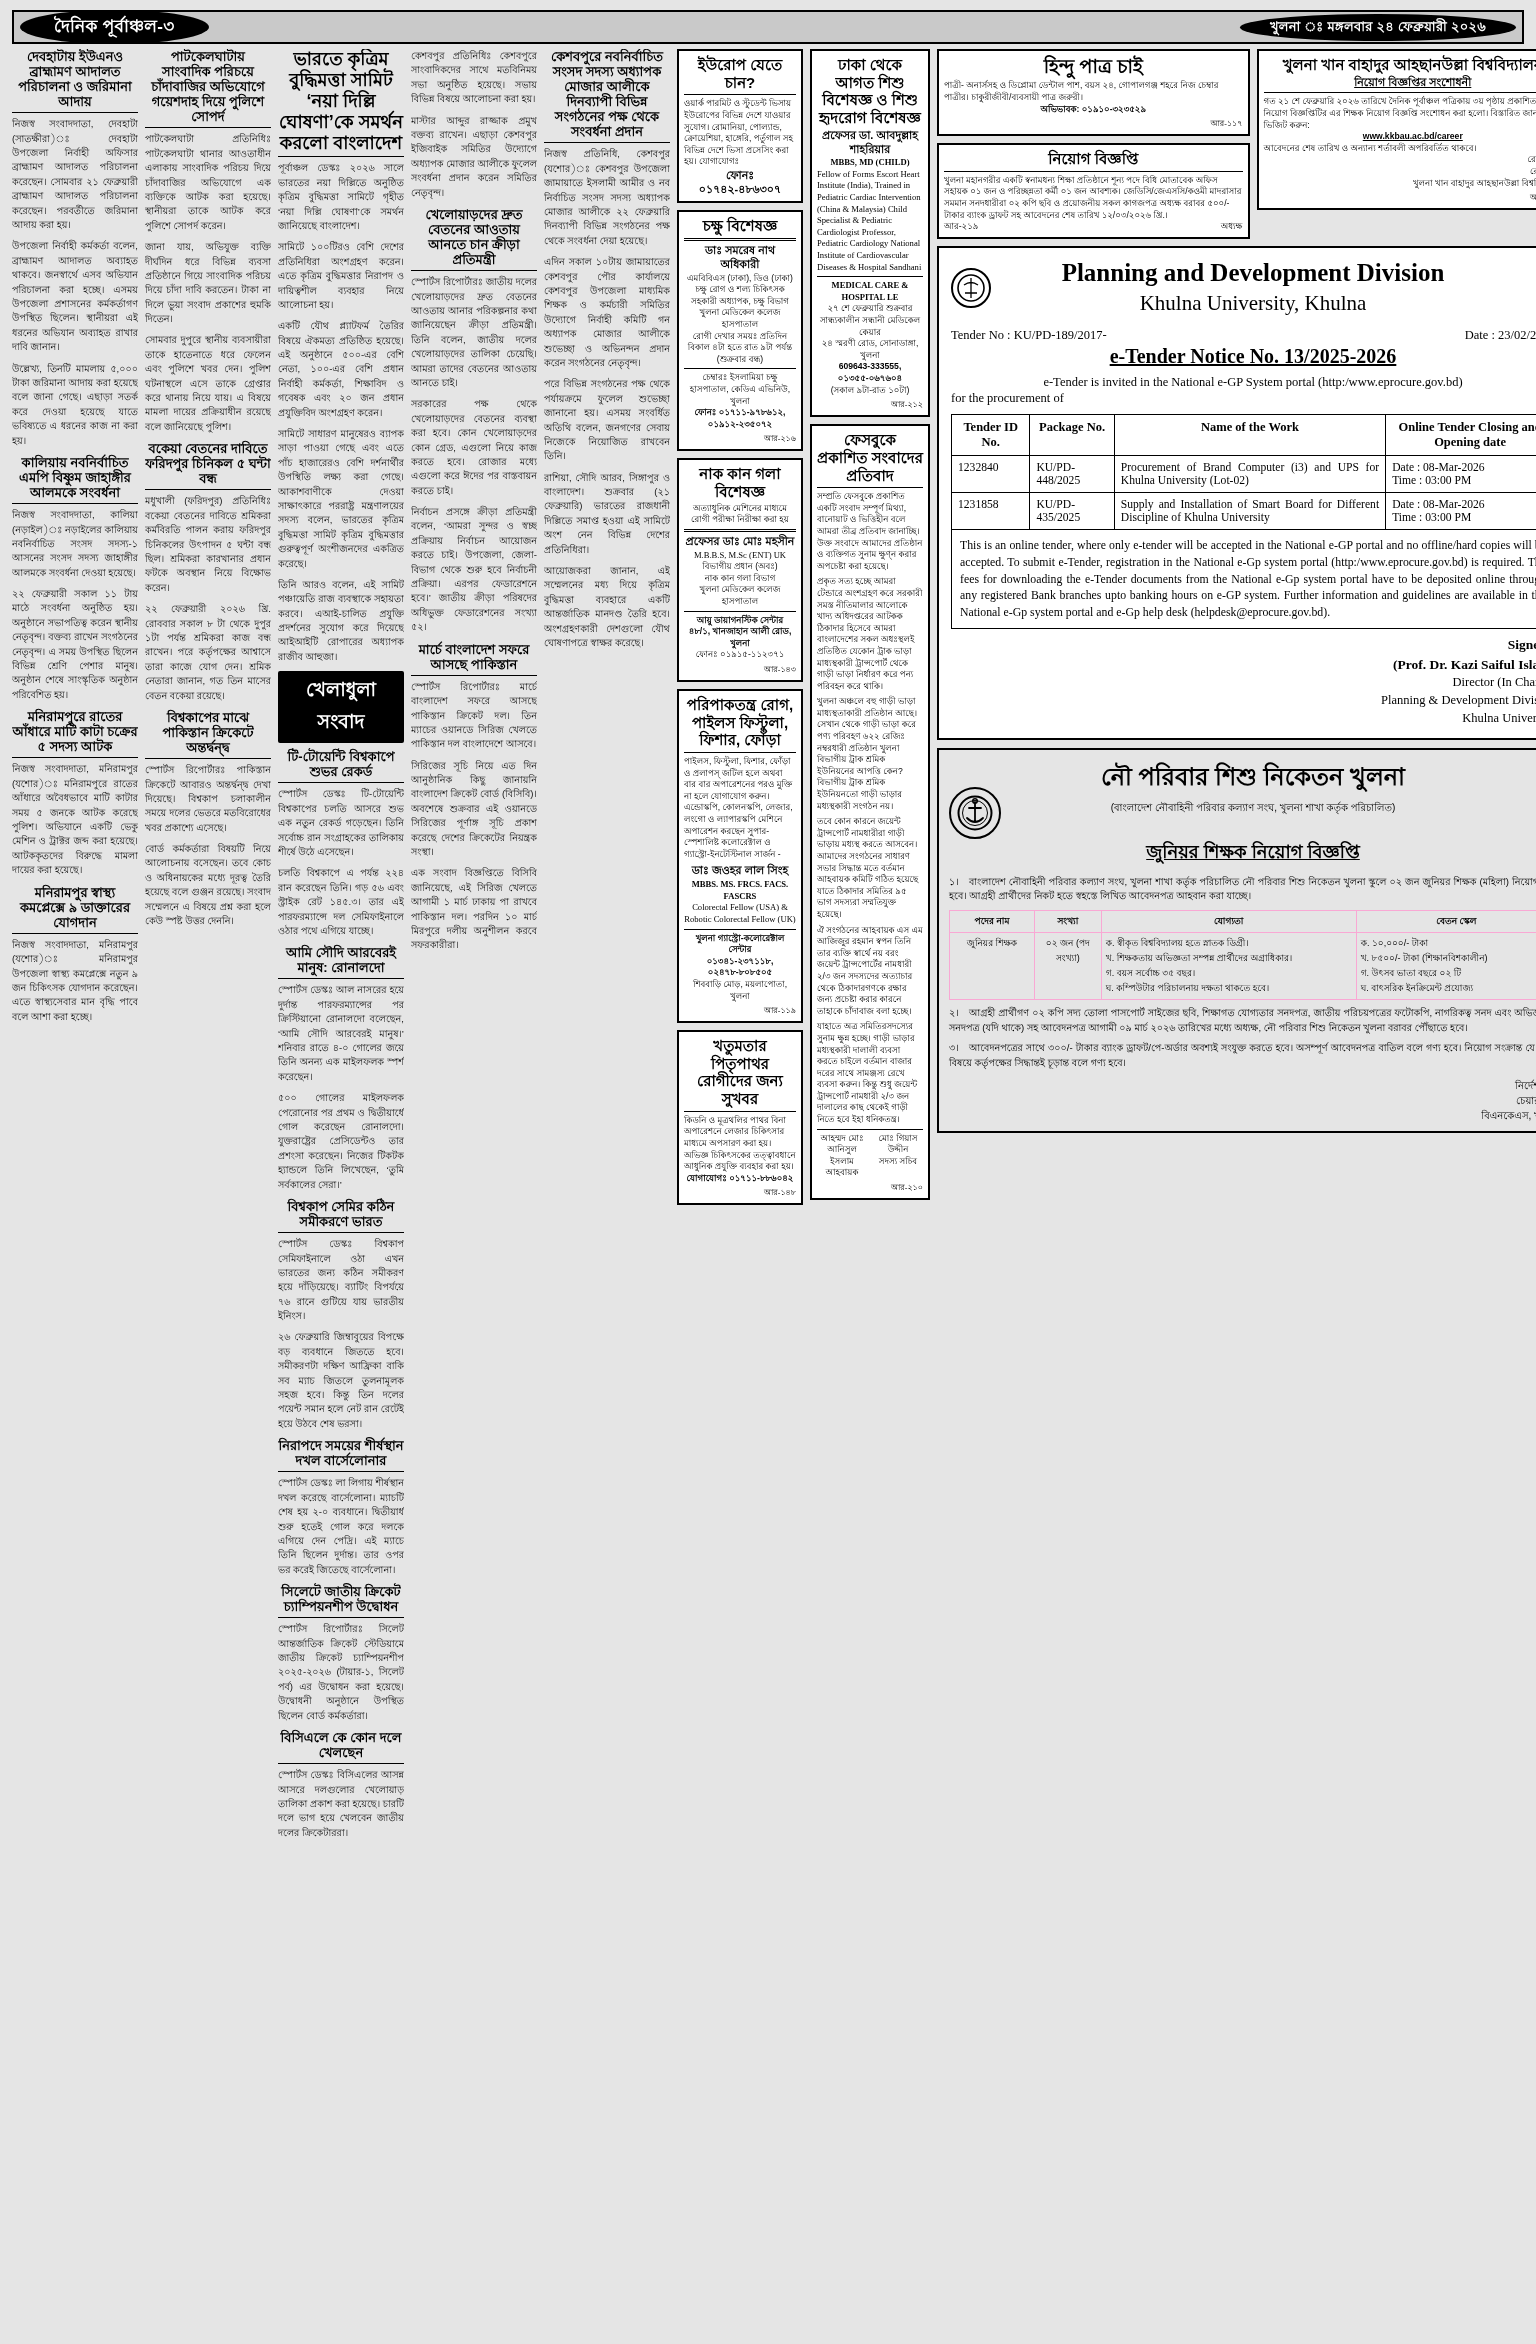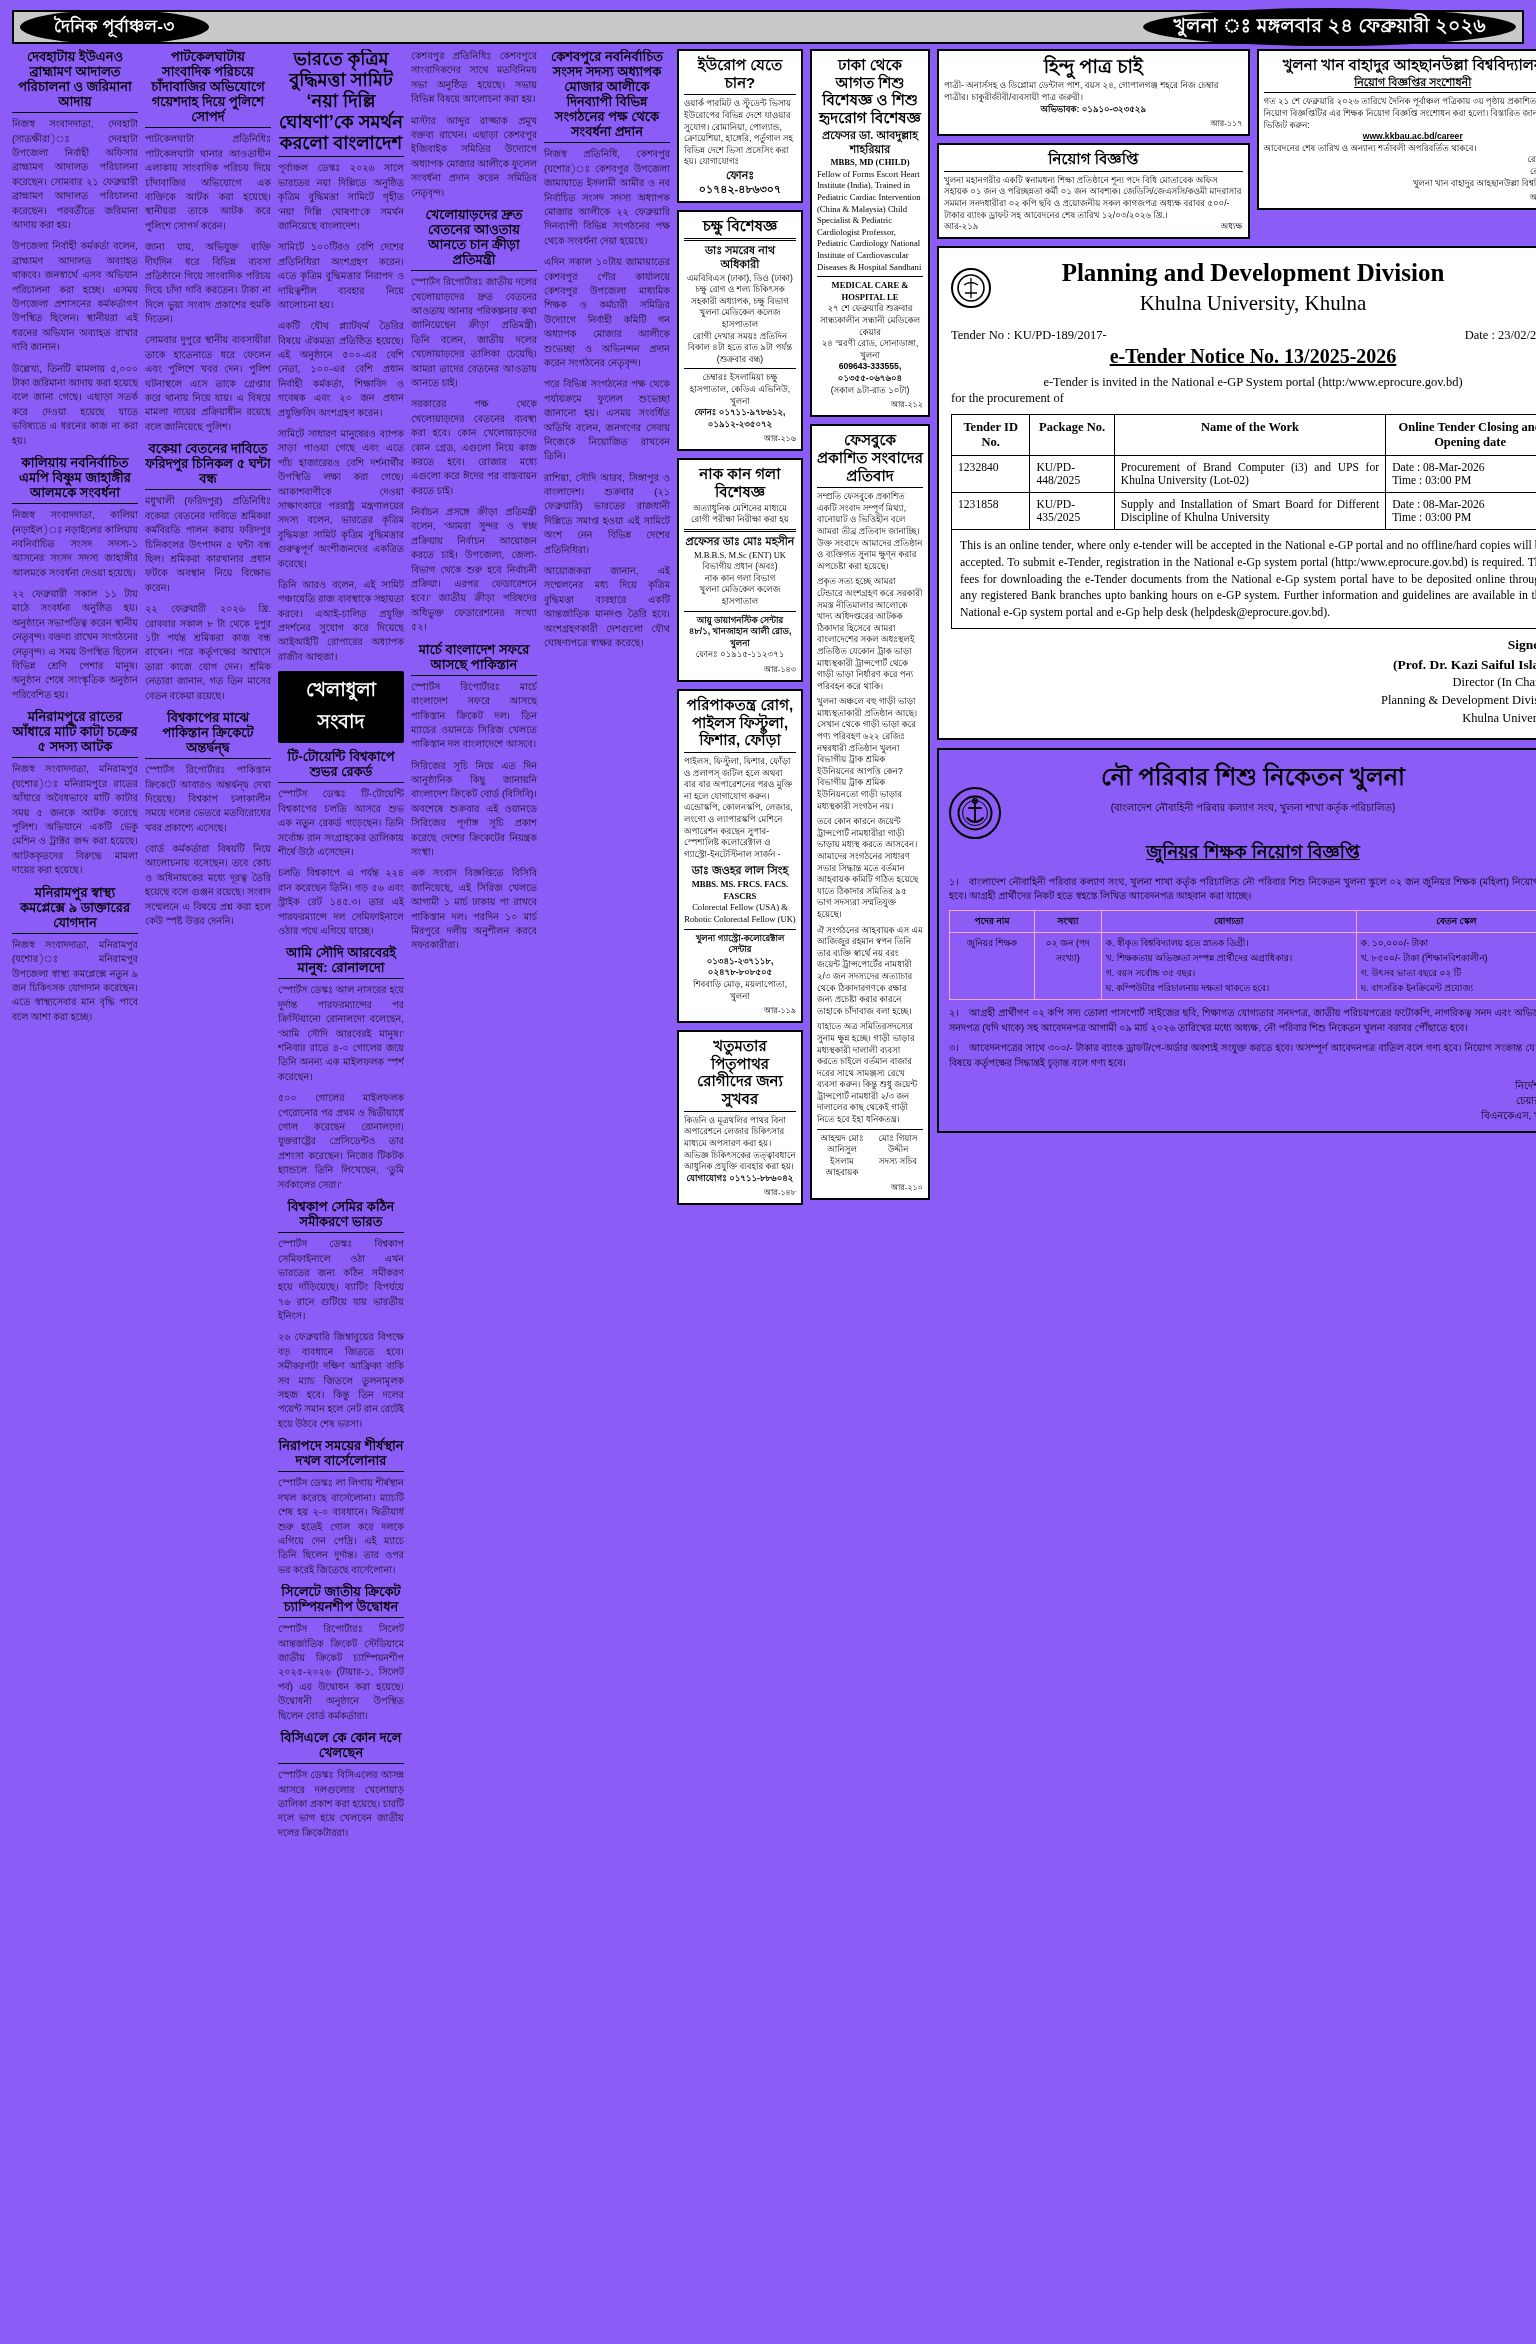--- a/index.html
+++ b/index.html
@@ -4,21 +4,21 @@
 <style>
   * { box-sizing: border-box; margin: 0; padding: 0; }
   html, body {
     width: 1536px; height: 2344px;
     background: #ffffff;
     font-family: "Liberation Sans", sans-serif;
   }
   .page {
     position: relative;
     width: 1536px; height: 2344px;
-    background: #8b5cf6;
+    background: #e5e5e5;
     padding: 10px 12px;
   }
 
   
   .masthead {
     position: relative;
     height: 34px;
     border: 2px solid #000;
     background: #c9c9c9;
     display: flex; align-items: center; justify-content: space-between;
@@ -26,21 +26,21 @@
   }
   .plate {
     background: #000; color: #fff;
     border-radius: 50%/50%;
     padding: 3px 34px;
     font-size: 17px; font-weight: bold;
     letter-spacing: .3px;
     white-space: nowrap;
   }
   .plate.left { margin-left: 6px; }
-  .plate.right { margin-right: 6px; font-size: 19px; padding: 3px 30px; }
+  .plate.right { margin-right: 6px; font-size: 13px; padding: 3px 30px; }
 
   
   .grid {
     display: grid;
     grid-template-columns: 126px 126px 126px 126px 126px 126px 120px 206px 206px 206px;
     column-gap: 7px;
     height: 2276px;
     align-items: start;
   }
   .col { position: relative; overflow: hidden; height: 2276px; }

